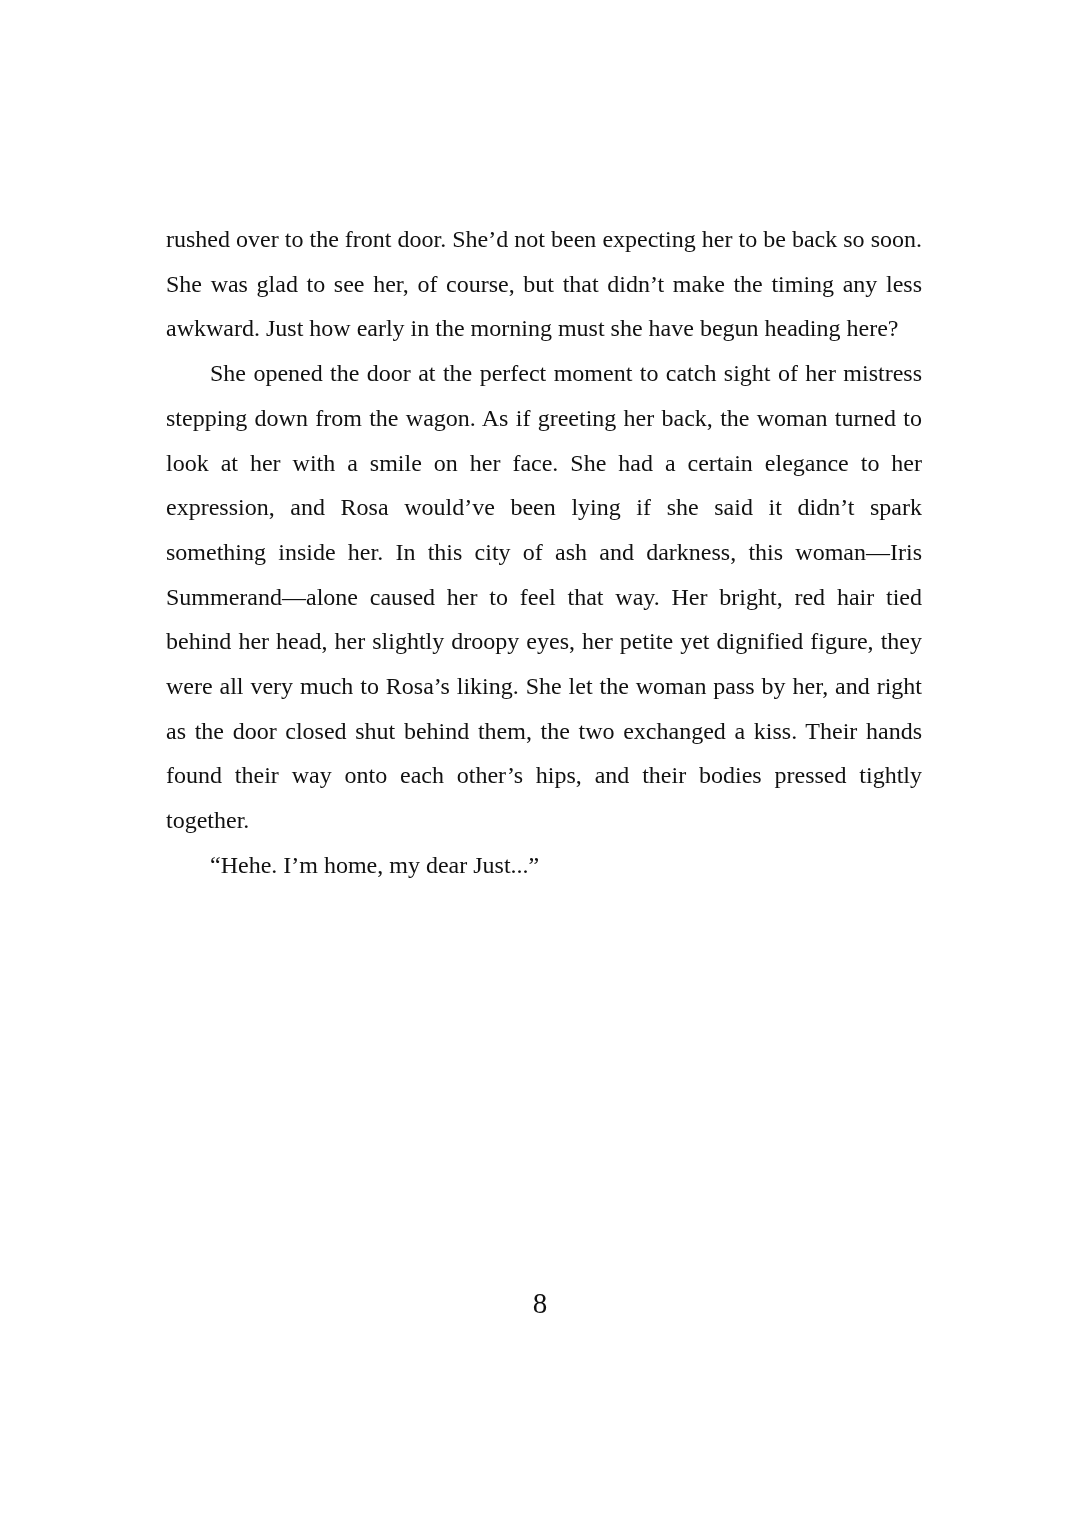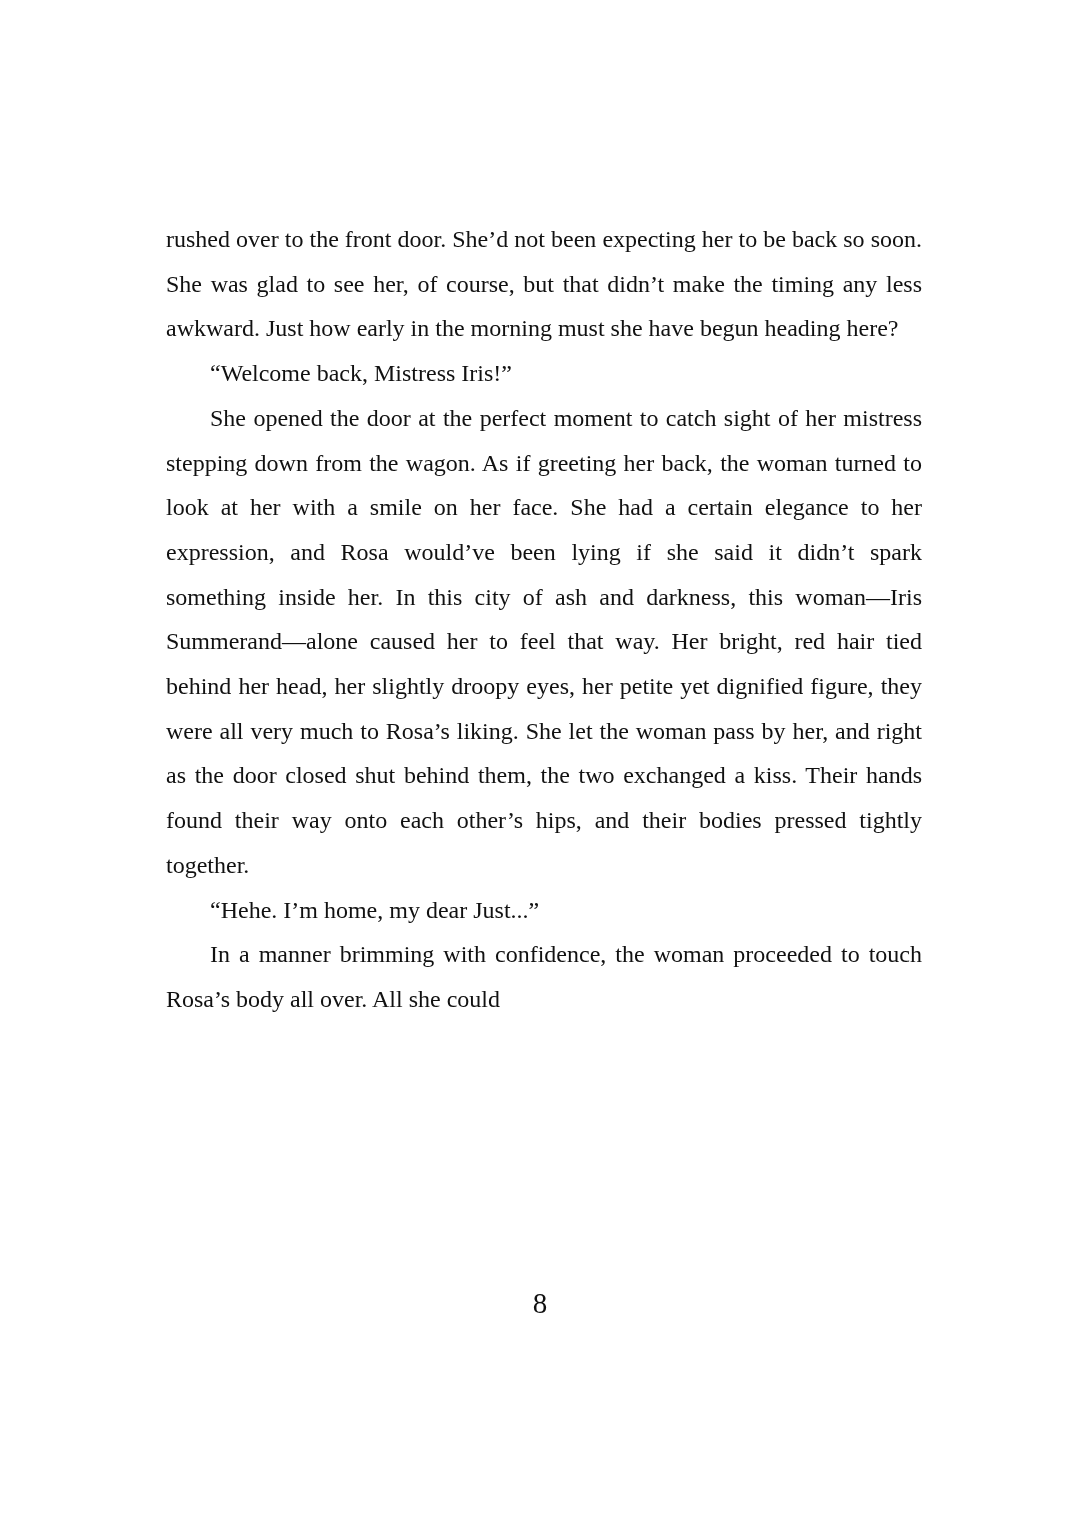--- a/index.html
+++ b/index.html
@@ -42,19 +42,17 @@
     font-size: 29px;
     line-height: 44px;
   }
 </style>
 </head>
 <body>
 
 <div class="page">
   <div class="text-block">
     <p class="para">rushed over to the front door. She’d not been expecting her to be back so soon. She was glad to see her, of course, but that didn’t make the timing any less awkward. Just how early in the morning must she have begun heading here?</p>
-    <p class="para indent">“Welcome back, Mistress Iris!”</p>
     <p class="para indent">She opened the door at the perfect moment to catch sight of her mistress stepping down from the wagon. As if greeting her back, the woman turned to look at her with a smile on her face. She had a certain elegance to her expression, and Rosa would’ve been lying if she said it didn’t spark something inside her. In this city of ash and darkness, this woman—Iris Summerand—alone caused her to feel that way. Her bright, red hair tied behind her head, her slightly droopy eyes, her petite yet dignified figure, they were all very much to Rosa’s liking. She let the woman pass by her, and right as the door closed shut behind them, the two exchanged a kiss. Their hands found their way onto each other’s hips, and their bodies pressed tightly together.</p>
     <p class="para indent">“Hehe. I’m home, my dear Just...”</p>
-    <p class="para indent">In a manner brimming with confidence, the woman proceeded to touch Rosa’s body all over. All she could</p>
   </div>
   <div class="page-number">8</div>
 </div>
 
 </body></html>

